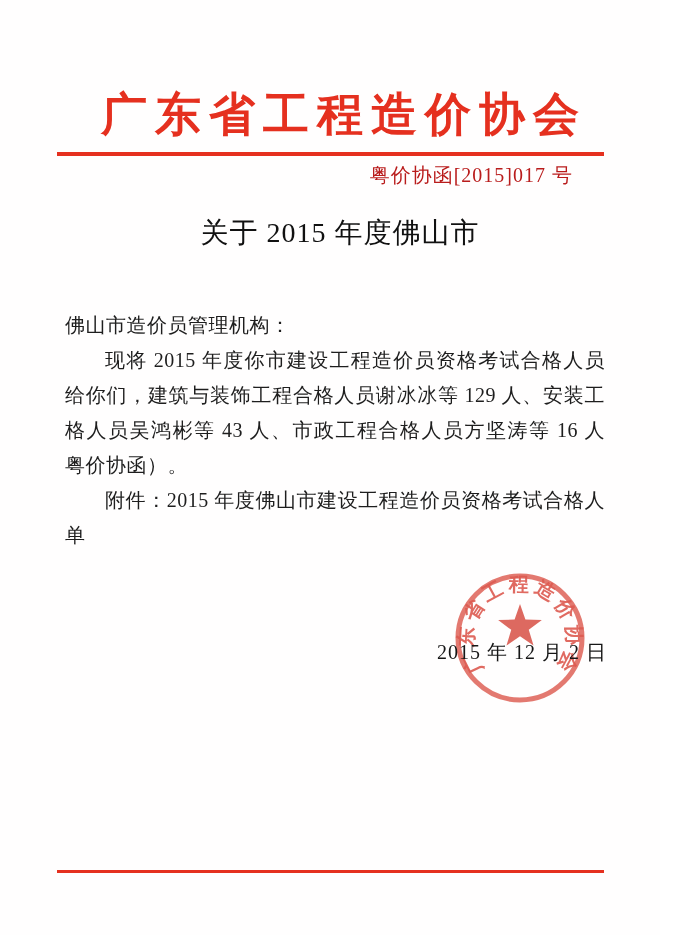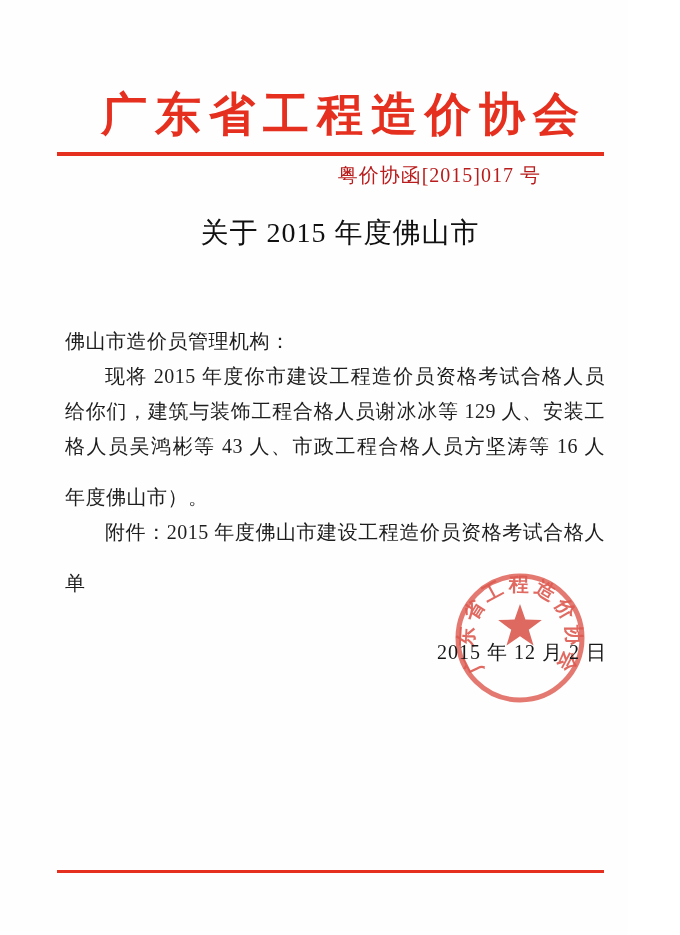--- a/index.html
+++ b/index.html
@@ -8,20 +8,21 @@
     --ink:#1e1e1e;
   }
   html,body{margin:0;padding:0;background:#ffffff;}
   .page{
     position:relative;
     width:628px;height:935px;
     background:#fffefe;
     overflow:hidden;
     font-family:"Liberation Serif","DejaVu Serif",serif;
     color:var(--ink);
+    padding-left:32px;
   }
   .org-name{
     position:absolute;top:84px;left:0;width:680px;
     text-align:center;
     font-size:46px;font-weight:700;
     letter-spacing:8px;text-indent:8px;
     color:var(--accent);
     font-family:"Liberation Serif","DejaVu Serif",serif;
     white-space:nowrap;
   }
@@ -49,21 +50,21 @@
     position:absolute;top:308px;left:65px;width:540px;
     font-size:20px;line-height:35px;
     letter-spacing:0.5px;
   }
   .bline{
     text-align:justify;
     text-align-last:justify;
     white-space:normal;
     height:35px;overflow:hidden;
   }
-  .bline.left{text-align-last:left;margin-top:16px;}
+  .bline.left{text-align-last:left;}
   .bline.indent{text-indent:2em;}
   .sig-date{
     position:absolute;top:639px;left:437px;
     font-size:20px;letter-spacing:1px;
     white-space:nowrap;
     z-index:3;color:#161616;
   }
   .seal{
     position:absolute;top:563px;left:445px;
     width:150px;height:150px;
@@ -83,21 +84,21 @@
 
   <div class="doc-title">
     <div>关于 2015 年度佛山市</div>
   </div>
 
   <div class="body-block">
     <div class="bline left">佛山市造价员管理机构：</div>
     <div class="bline indent">现将 2015 年度你市建设工程造价员资格考试合格人员名单发</div>
     <div class="bline">给你们，建筑与装饰工程合格人员谢冰冰等 129 人、安装工程合</div>
     <div class="bline">格人员吴鸿彬等 43 人、市政工程合格人员方坚涛等 16 人（名单</div>
-    <div class="bline left">年度佛山市）。</div>
+    <div class="bline left">粤价协函）。</div>
     <div class="bline indent">附件：2015 年度佛山市建设工程造价员资格考试合格人员名</div>
     <div class="bline left">单</div>
   </div>
 
   <div class="sig-date">2015 年 12 月 2 日</div>
 
   <svg class="seal" viewBox="0 0 150 150">
     <circle cx="75" cy="75" r="62" fill="none" stroke="#dd5b51" stroke-width="5" opacity="0.82"></circle>
     <path fill="#d8544a" opacity="0.88" d="M75,41 L80.41,56.56 L96.87,56.89 L83.75,66.84 L88.52,82.61
              L75,73.2 L61.48,82.61 L66.25,66.84 L53.13,56.89 L69.59,56.56 Z"></path>

